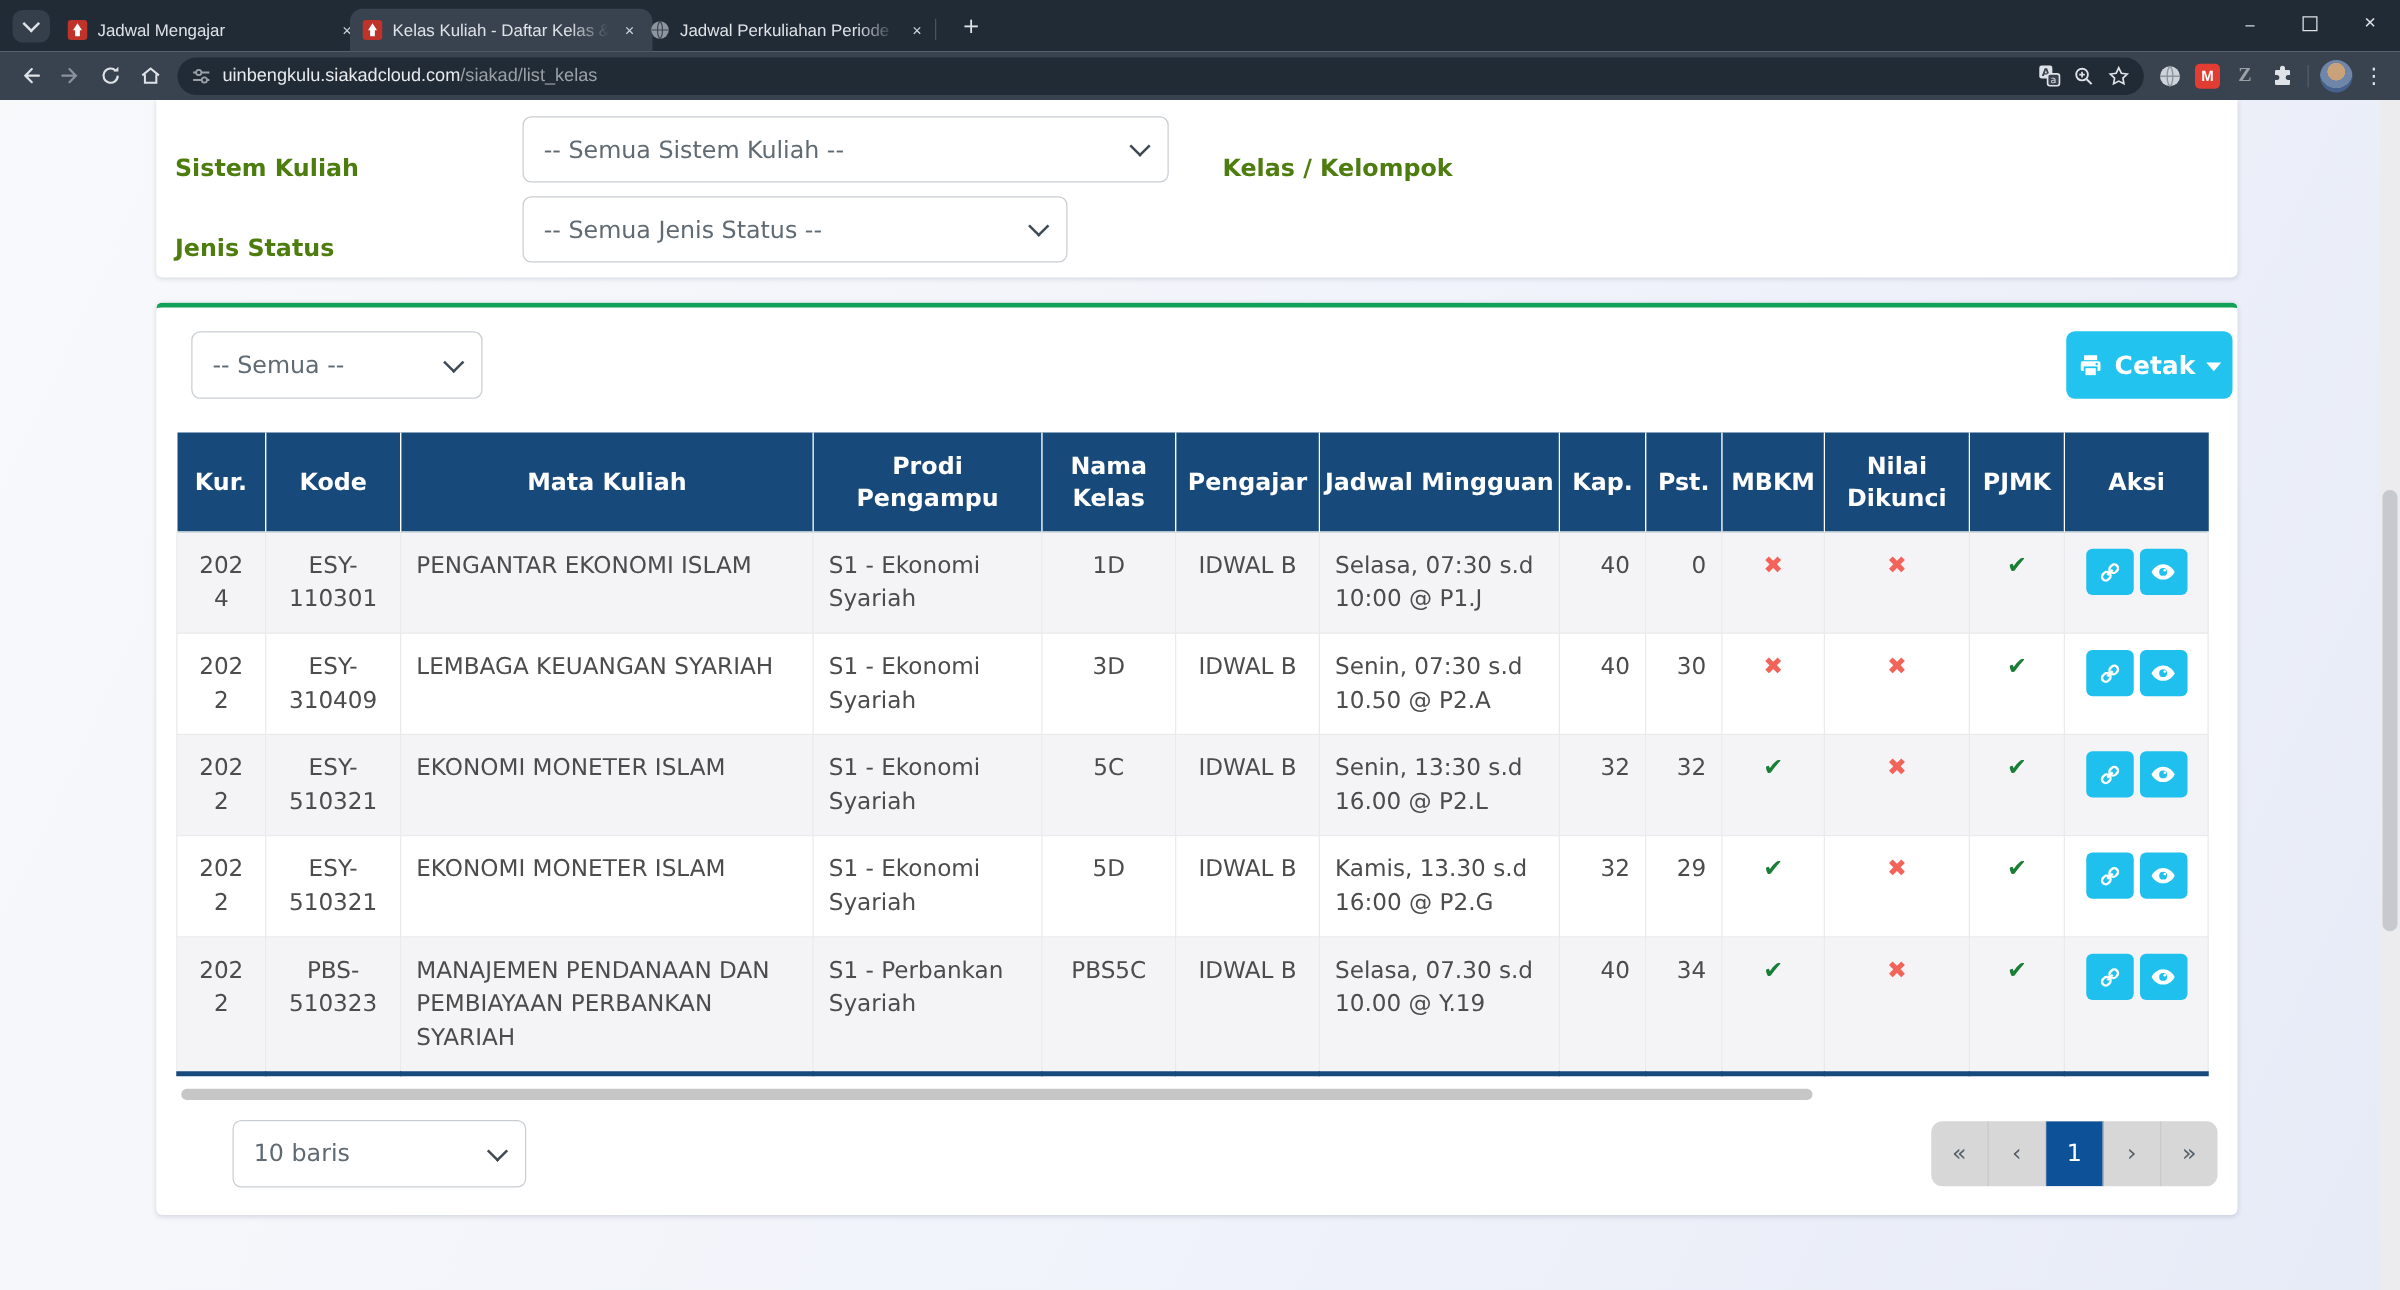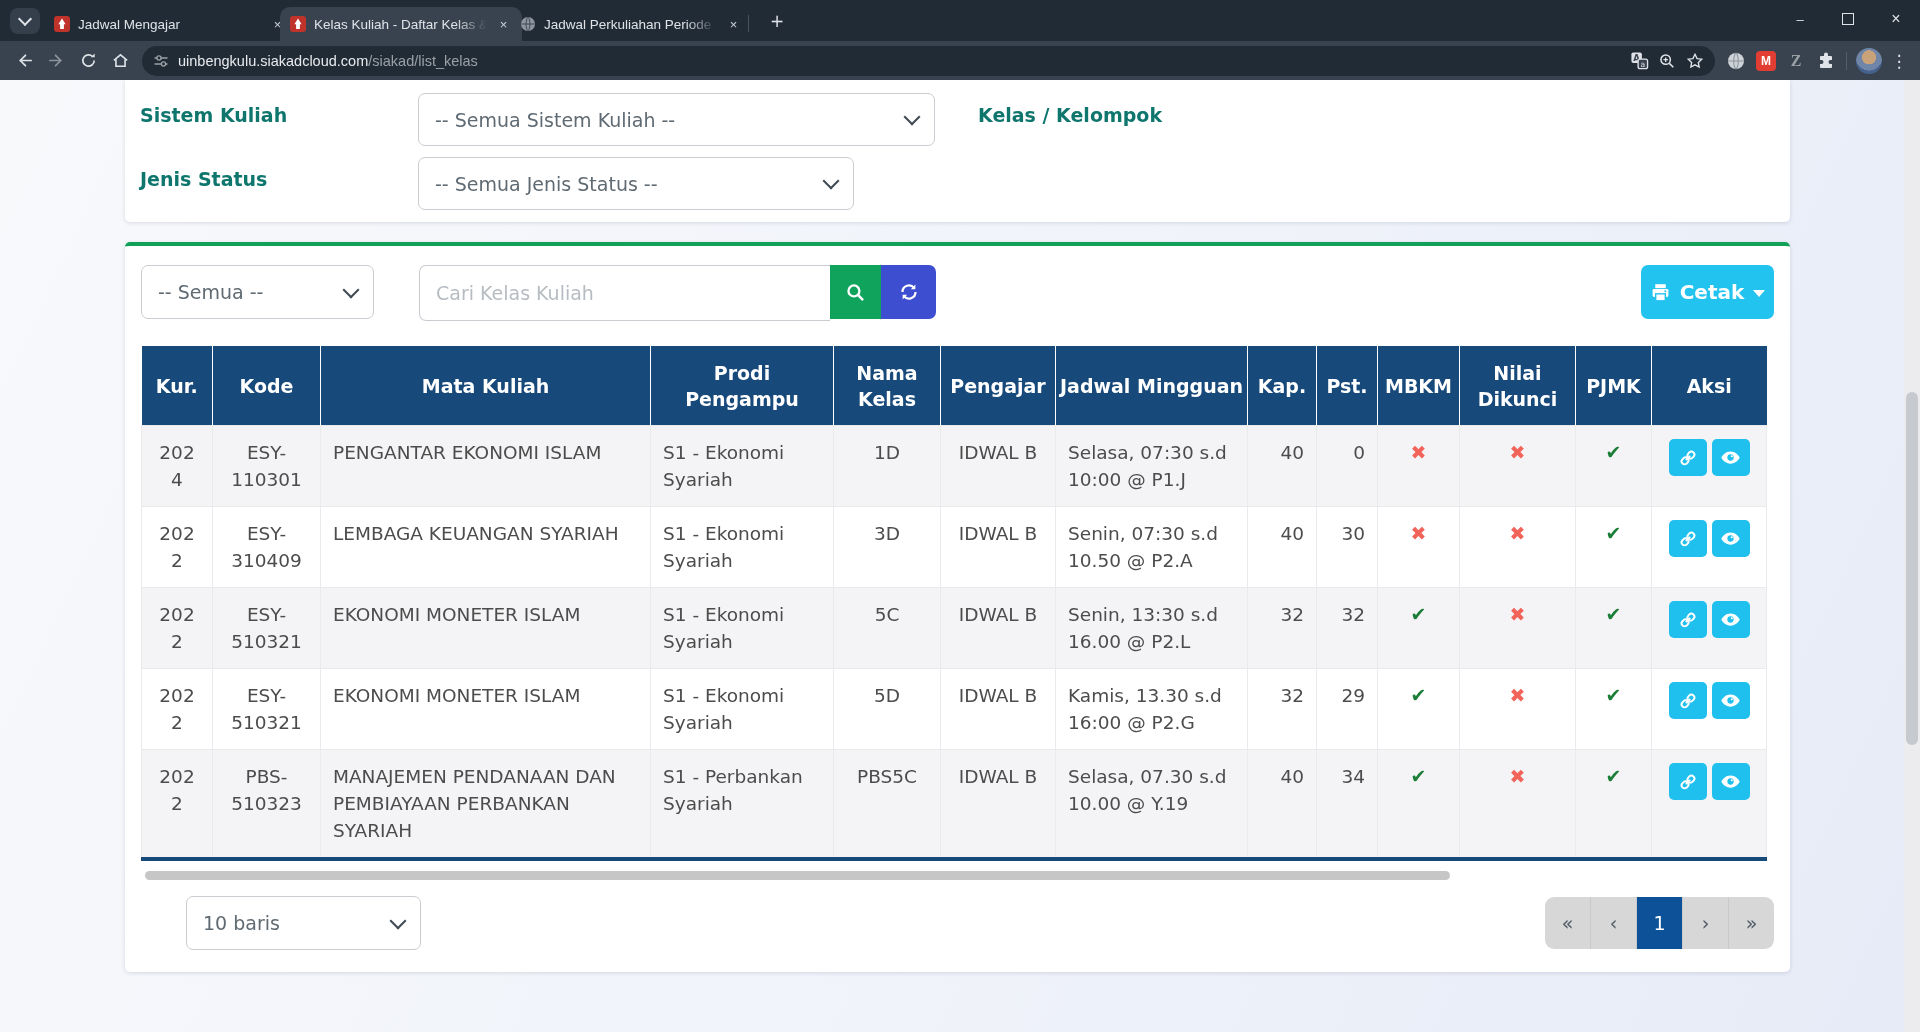--- a/index.html
+++ b/index.html
@@ -37,26 +37,26 @@
 
   
   .page{position:absolute;top:80px;left:0;width:1904px;height:952px;background:linear-gradient(115deg,#f8f9fb 0%,#f0f3fa 55%,#e7ebf7 100%);overflow:hidden;}
   .vscroll{position:absolute;top:80px;right:0;width:16px;height:952px;background:#ececee;}
   .vscroll-thumb{position:absolute;left:2px;top:312px;width:12px;height:353px;border-radius:6px;background:#c6c9cd;}
 
   .card{position:absolute;left:125px;width:1665px;background:#fff;box-shadow:0 1px 4px rgba(25,35,70,.14);box-sizing:border-box;}
   .filter-card{top:0;height:142px;border-radius:0 0 5px 5px;}
   .table-card{top:162px;height:730px;border-radius:5px;border-top:4px solid #10a057;}
 
-  .f-label{position:absolute;font-size:19px;font-weight:bold;color:#0f766e;}
+  .f-label{position:absolute;font-size:19px;font-weight:bold;color:#4d7c0f;margin-top:20px;}
   .sel{border:1px solid #c9cdd2;border-radius:7px;background:#fff;color:#5f6a72;font-size:19px;display:flex;align-items:center;padding:0 16px;box-sizing:border-box;}
   .sel-abs{position:absolute;height:53px;}
   .sel-chev{width:10px;height:10px;border-right:2.3px solid #3f4a54;border-bottom:2.3px solid #3f4a54;transform:rotate(45deg);margin-left:auto;margin-top:-5px;flex:none;}
 
-  .search-row{position:absolute;top:19px;left:16px;width:1633px;height:54px;display:flex;align-items:center;}
+  .search-row{position:absolute;top:19px;left:28px;width:1633px;height:54px;display:flex;align-items:center;}
   .scope-sel{width:233px;height:54px;}
   .search-group{display:flex;margin-left:45px;height:54px;}
   .search-input{width:378px;height:54px;border:1px solid #c9cdd2;border-right:none;border-radius:7px 0 0 7px;padding:0 16px;font-size:19px;color:#4c4c4c;font-family:"DejaVu Sans",sans-serif;outline:none;}
   .search-input::placeholder{color:#b6bcc2;}
   .btn-search{width:51px;height:54px;background:#10a35c;border:none;display:flex;align-items:center;justify-content:center;}
   .btn-refresh{width:55px;height:54px;background:#3e4ed0;border:none;border-radius:0 7px 7px 0;display:flex;align-items:center;justify-content:center;}
   .btn-cetak{margin-left:auto;width:133px;height:54px;background:#23c3f0;border:none;border-radius:7px;color:#fff;font-size:20px;font-weight:bold;font-family:"DejaVu Sans",sans-serif;display:flex;align-items:center;justify-content:center;gap:9px;}
   .caret-dn{width:0;height:0;border-left:6px solid transparent;border-right:6px solid transparent;border-top:7px solid #fff;margin-top:3px;}
 
   table.grid{position:absolute;top:100px;left:16px;border-collapse:collapse;table-layout:fixed;width:1625px;border-bottom:4px solid #17497b;}
@@ -224,37 +224,20 @@
       </div>
     </div>
 
     <div class="card table-card">
 
       <div class="search-row">
         <div class="sel scope-sel">
           <span>-- Semua --</span>
           <span class="sel-chev"></span>
         </div>
-        <div class="search-group">
-          <input class="search-input" placeholder="Cari Kelas Kuliah" style="">
-          <button class="btn-search">
-            <svg width="21" height="21" viewBox="0 0 20 20">
-                <circle cx="8.5" cy="8.5" r="5.2" stroke="#fff" stroke-width="2.2" fill="none"></circle>
-                <path d="M12.6 12.6l4.6 4.6" stroke="#fff" stroke-width="2.4"></path>
-              </svg>
-          </button>
-          <button class="btn-refresh">
-            <svg width="20" height="20" viewBox="0 0 20 20">
-                <path d="M16.5 10a6.5 6.5 0 0 1-11.6 4.1" stroke="#fff" stroke-width="2.2" fill="none"></path>
-                <path d="M3.5 10a6.5 6.5 0 0 1 11.6-4.1" stroke="#fff" stroke-width="2.2" fill="none"></path>
-                <path d="M16.4 2.6v4.6h-4.6z" fill="#fff"></path>
-                <path d="M3.6 17.4v-4.6h4.6z" fill="#fff"></path>
-              </svg>
-          </button>
-        </div>
         <button class="btn-cetak">
           <svg width="21" height="21" viewBox="0 0 24 24">
               <rect x="6" y="2.5" width="12" height="4.5" fill="#fff"></rect>
               <rect x="3" y="8" width="18" height="9" rx="1.5" fill="#fff"></rect>
               <circle cx="17.5" cy="10.5" r="1.1" fill="#23c3f0"></circle>
               <rect x="6.5" y="13.5" width="11" height="8" fill="#fff" stroke="#23c3f0" stroke-width="1.6"></rect>
             </svg>
           <span>Cetak</span>
           <span class="caret-dn"></span>
         </button>

